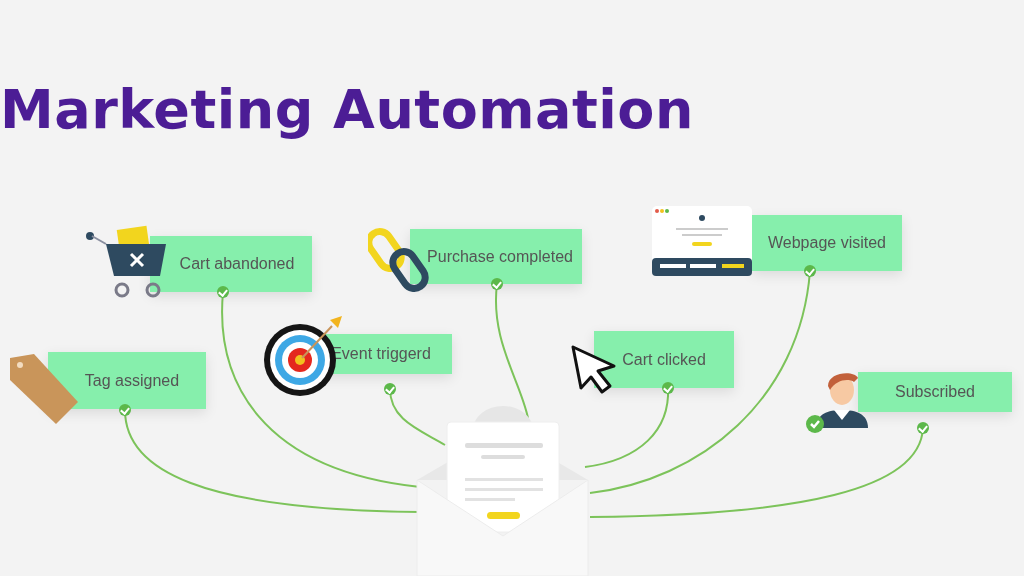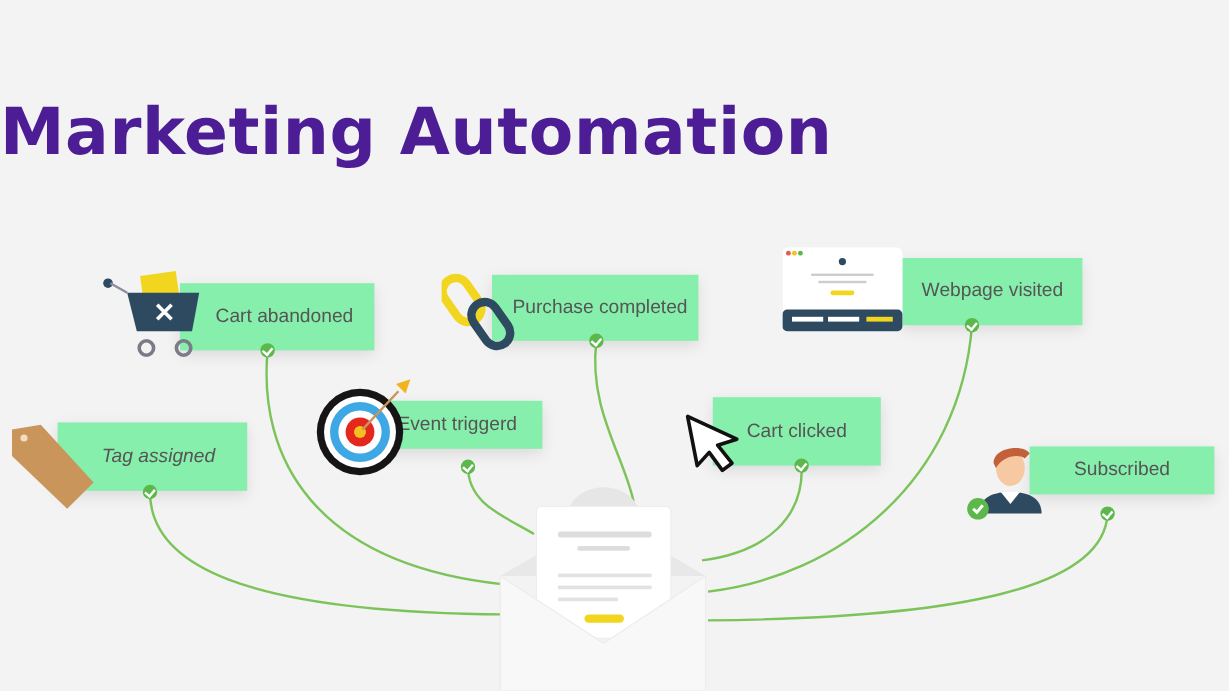--- a/index.html
+++ b/index.html
@@ -63,21 +63,21 @@
   <circle cx="50" cy="12" r="3" fill="#2e4a60"></circle>
   <rect x="24" y="22" width="52" height="2" fill="#ccc"></rect>
     <rect x="30" y="28" width="40" height="2" fill="#ccc"></rect>
   <rect x="40" y="36" width="20" height="4" rx="2" fill="#f2d51e"></rect>
   <rect x="8" y="58" width="26" height="4" fill="#fff"></rect>
     <rect x="38" y="58" width="26" height="4" fill="#fff"></rect>
     <rect x="70" y="58" width="22" height="4" fill="#f2d51e"></rect>
 </svg>
 <div class="check" style="left:804px;top:265px"></div>
 
-<div class="card" style="left:48px;top:352px;width:158px;height:57px;font-style:italic;">
+<div class="card" style="left:48px;top:352px;width:158px;height:57px;">
   <span style="margin-left:10px">Tag assigned</span>
 </div>
 <svg class="icon" style="left:4px;top:350px" width="80" height="80">
   <path d="M6 8 L30 4 L74 52 L52 74 L6 30 Z" fill="#c9955a"></path>
   <circle cx="16" cy="15" r="3" fill="#f3dcc0"></circle>
 </svg>
 <div class="check" style="left:119px;top:404px"></div>
 
 <div class="card" style="left:310px;top:334px;width:142px;height:40px;">
   <span>Event triggerd</span>

